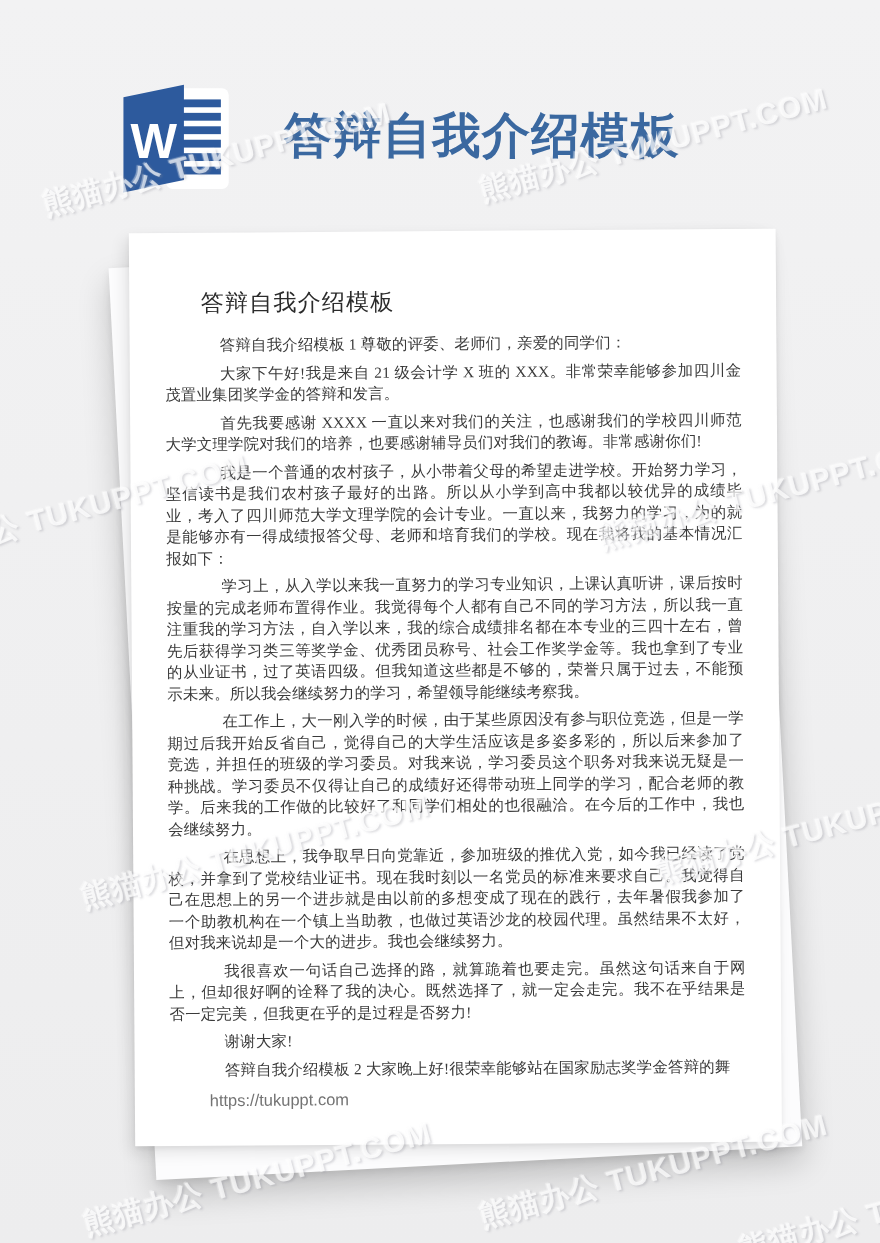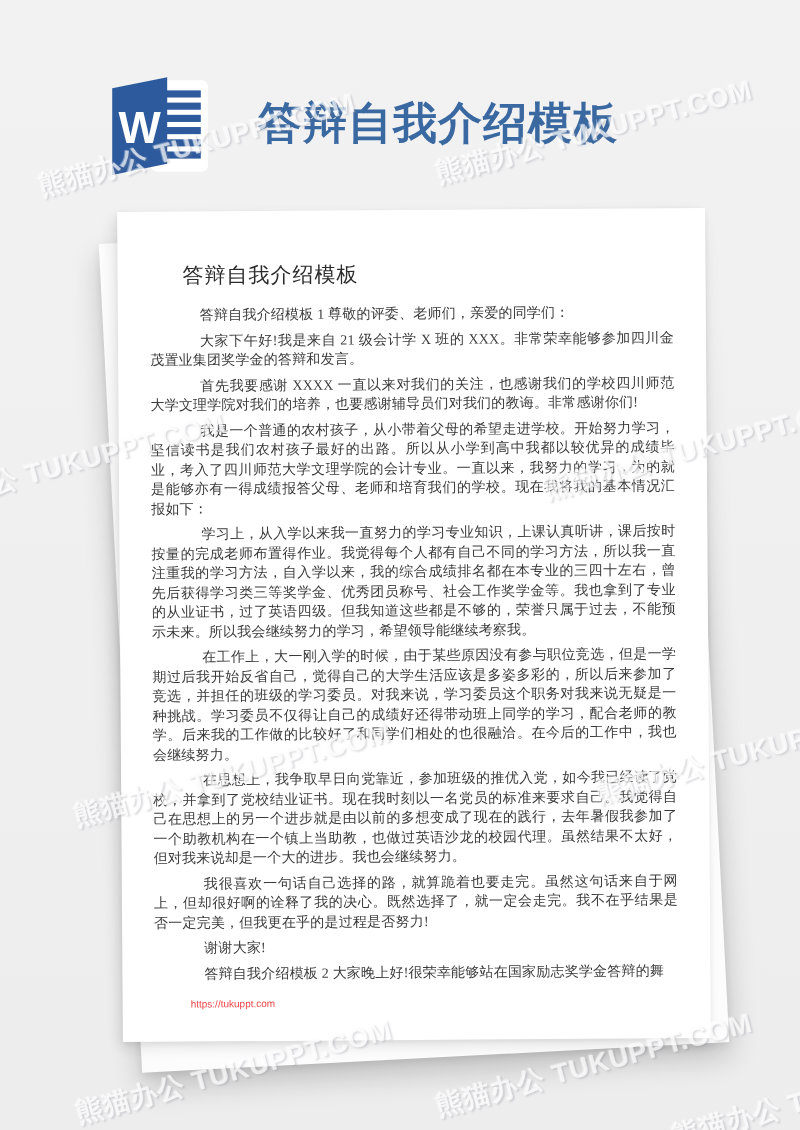--- a/index.html
+++ b/index.html
@@ -48,21 +48,21 @@
   .doc-body p.doc-par {
     margin: 0 0 6px 0;
     font-family: "Liberation Serif", "DejaVu Serif", serif;
     font-size: 14px; line-height: 19.5px; color: #3a3a3a;
     text-align: justify; text-indent: 50px;
     letter-spacing: 0.2px;
   }
   .doc-footer {
     position: absolute; left: 68px; bottom: 32px;
     font-family: "Liberation Sans", sans-serif;
-    font-size: 10px; color: #ef4444;
+    font-size: 15px; color: #737373;
   }
 
   
   .wm {
     position: absolute; z-index: 6; width: 260px;
     white-space: nowrap; pointer-events: none;
     font-family: "Liberation Sans", sans-serif;
     font-weight: 800; font-size: 27px; letter-spacing: 1px;
     color: rgba(255,255,255,0.85);
     text-shadow: 1.5px 1.5px 2px rgba(140,140,150,0.38), -1px -1px 1px rgba(255,255,255,0.55);

